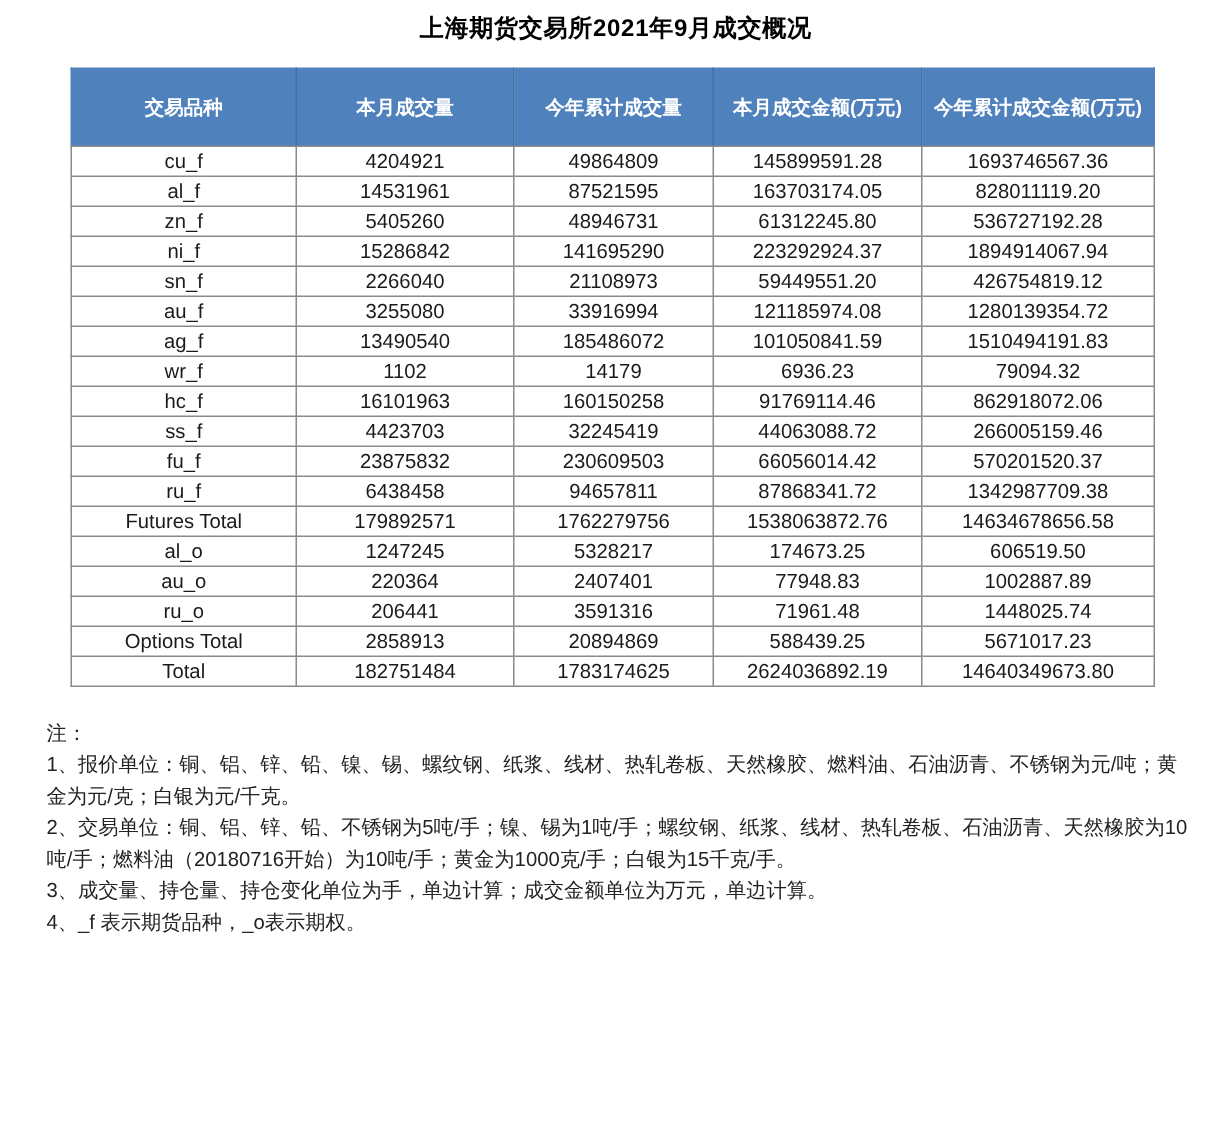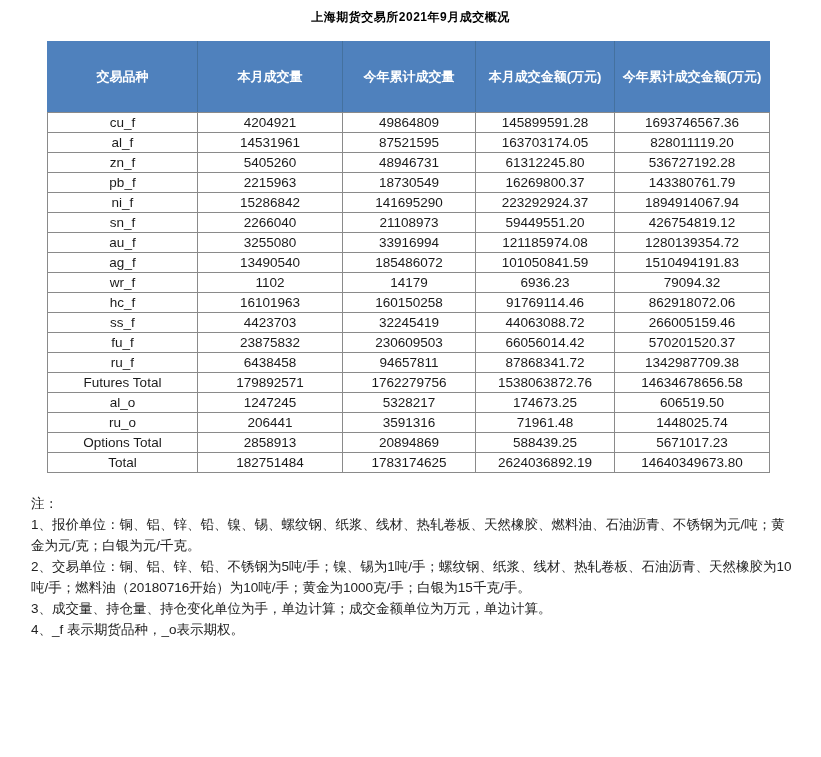--- a/index.html
+++ b/index.html
@@ -7,33 +7,33 @@
   body {
     width: 821px;
     height: 757px;
     font-family: "Liberation Sans", "DejaVu Sans", sans-serif;
     color: #1a1a1a;
     overflow: hidden;
   }
   .page-title {
     padding-top: 9px;
     text-align: center;
-    font-size: 12px;
+    font-size: 16px;
     font-weight: bold;
     color: #000000;
     letter-spacing: 0.5px;
   }
   table.summary-table {
     margin: 15px 0 0 47px;
     width: 722px;
     border-collapse: collapse;
     table-layout: fixed;
   }
   table.summary-table thead th {
-    height: 71px;
+    height: 52px;
     background: var(--header-bg, #4f81bd);
     color: var(--header-text, #ffffff);
     font-size: 13px;
     font-weight: 700;
     text-align: center;
     vertical-align: middle;
     border: 1px solid var(--header-bg, #4f81bd);
     border-right: 1px solid #44719f;
     border-bottom: 1px solid #8a8a8a;
   }
@@ -95,27 +95,20 @@
         <td>828011119.20</td>
       </tr>
       <tr>
         <td>zn_f</td>
         <td>5405260</td>
         <td>48946731</td>
         <td>61312245.80</td>
         <td>536727192.28</td>
       </tr>
       <tr>
-        <td>pb_f</td>
-        <td>2215963</td>
-        <td>18730549</td>
-        <td>16269800.37</td>
-        <td>143380761.79</td>
-      </tr>
-      <tr>
         <td>ni_f</td>
         <td>15286842</td>
         <td>141695290</td>
         <td>223292924.37</td>
         <td>1894914067.94</td>
       </tr>
       <tr>
         <td>sn_f</td>
         <td>2266040</td>
         <td>21108973</td>
@@ -177,20 +170,27 @@
         <td>1762279756</td>
         <td>1538063872.76</td>
         <td>14634678656.58</td>
       </tr>
       <tr>
         <td>al_o</td>
         <td>1247245</td>
         <td>5328217</td>
         <td>174673.25</td>
         <td>606519.50</td>
+      </tr>
+      <tr>
+        <td>au_o</td>
+        <td>220364</td>
+        <td>2407401</td>
+        <td>77948.83</td>
+        <td>1002887.89</td>
       </tr>
       <tr>
         <td>ru_o</td>
         <td>206441</td>
         <td>3591316</td>
         <td>71961.48</td>
         <td>1448025.74</td>
       </tr>
       <tr>
         <td>Options Total</td>

